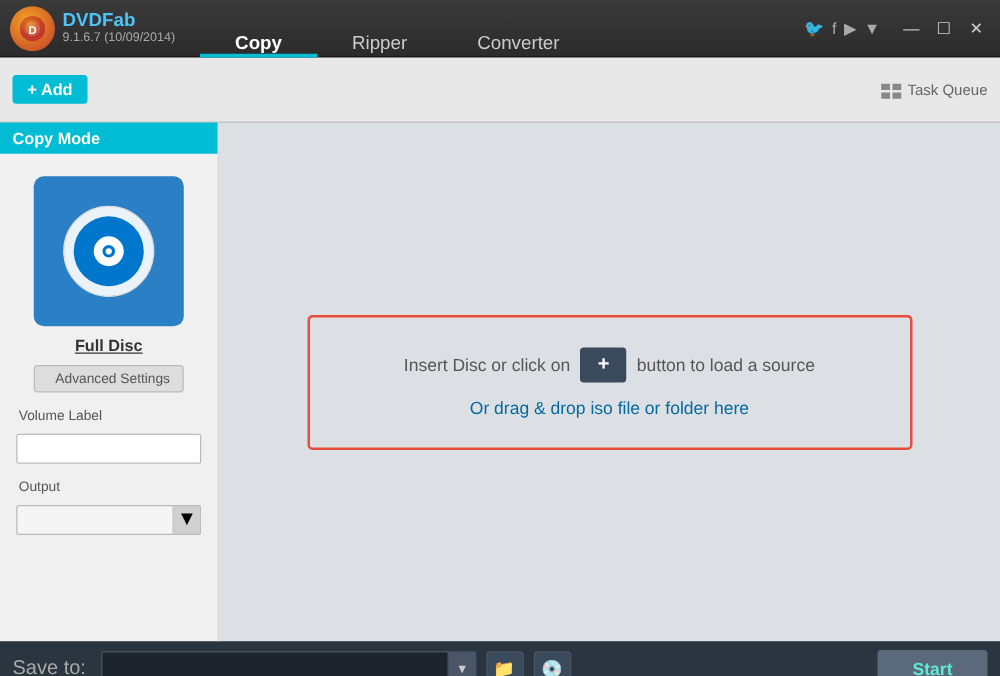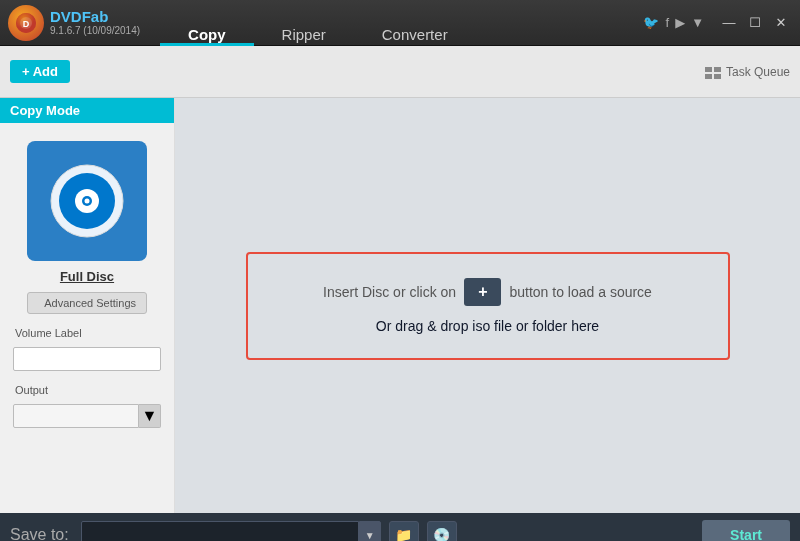--- a/index.html
+++ b/index.html
@@ -94,21 +94,21 @@
       width: 484px; padding: 24px 20px;
       display: flex; flex-direction: column; align-items: center; gap: 12px;
       background: transparent;
     }
     .drop-row { display: flex; align-items: center; gap: 8px; font-size: 14px; color: #555; }
     .add-source-btn {
       background: #3a4a5c; color: white; border: none;
       padding: 5px 14px; font-size: 16px; border-radius: 3px; cursor: pointer;
       font-weight: bold;
     }
-    .drop-text2 { font-size: 14px; color: #0f172a; }
+    .drop-text2 { font-size: 14px; color: #0369a1; }
 
     
     .bottom-bar {
       height: 44px; background: #2b3540;
       display: flex; align-items: center; padding: 0 10px; gap: 8px;
     }
     .save-label { color: #aaa; font-size: 16px; white-space: nowrap; margin-right: 4px; }
     .save-select-wrap { flex: 1; display: flex; align-items: center; max-width: 300px; }
     .save-select {
       flex: 1; height: 28px; background: #1c232b; border: 1px solid #4a5568;

